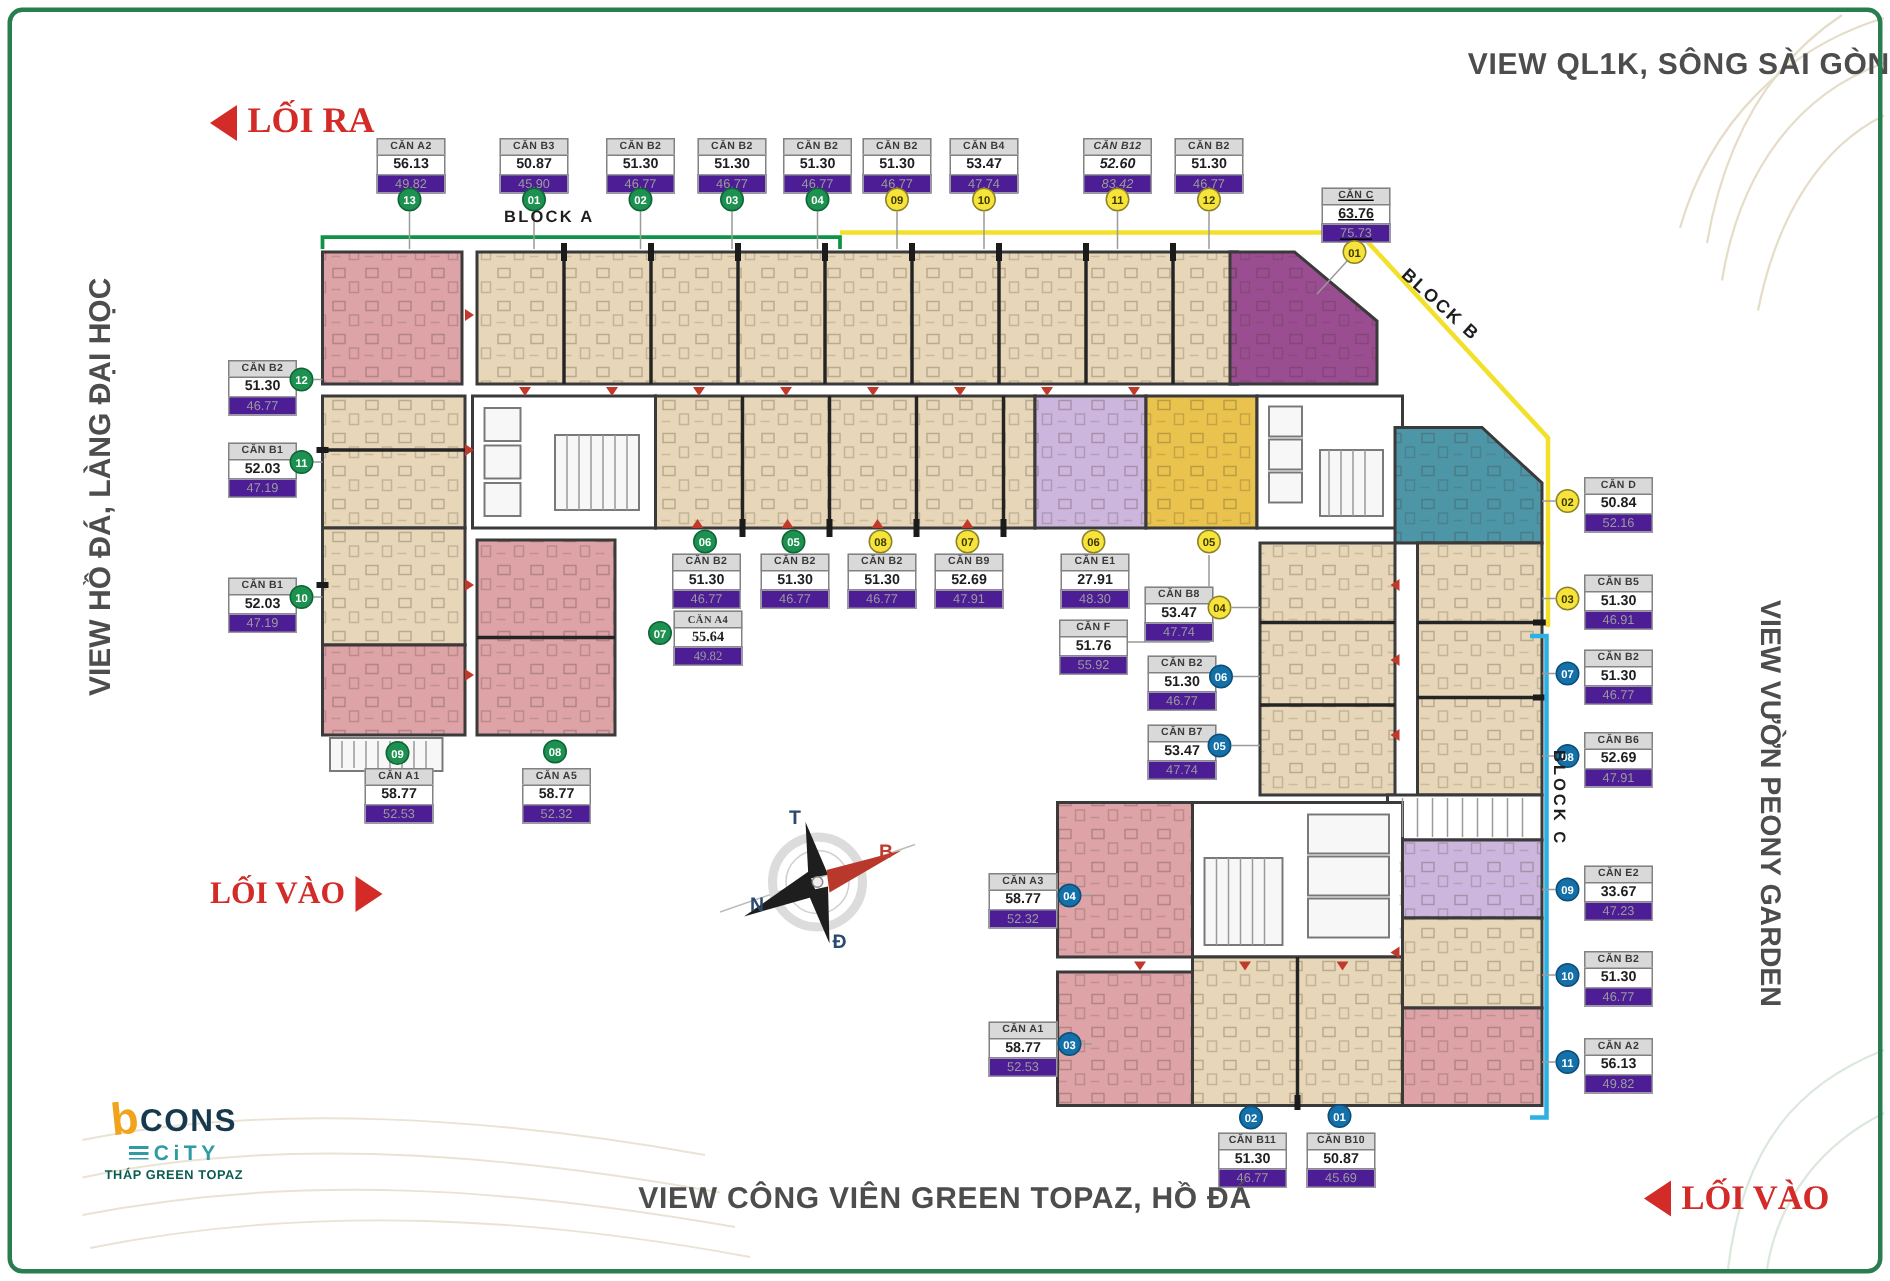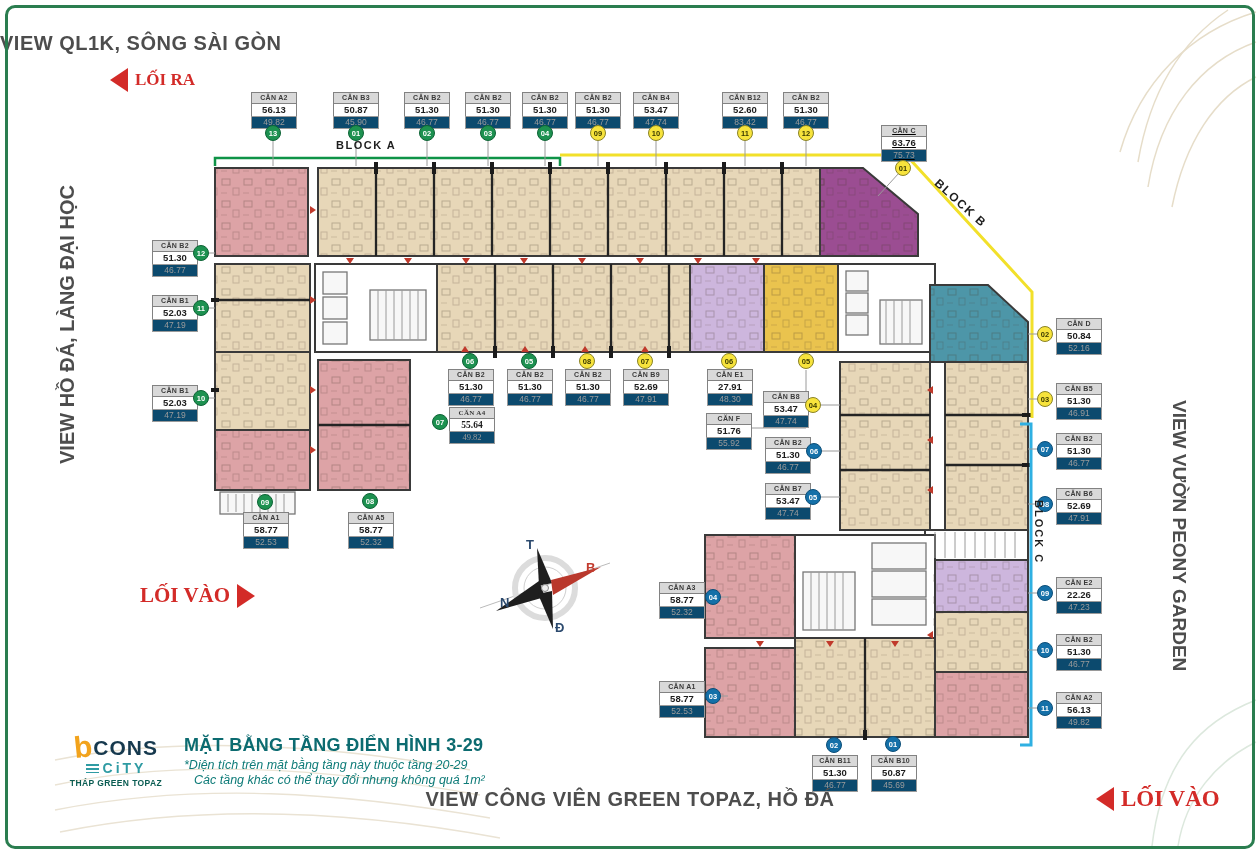--- a/index.html
+++ b/index.html
@@ -3,49 +3,49 @@
 <meta charset="utf-8">
 <style>
   html,body{margin:0;padding:0;background:#fff;}
   #stage{position:relative;width:1260px;height:854px;background:#ffffff;overflow:hidden;
          font-family:"Liberation Sans",sans-serif;}
   .frame{position:absolute;left:5px;top:5px;right:5px;bottom:5px;border:3px solid #2a7d4f;
          border-radius:10px;pointer-events:none;z-index:6;}
   svg.plan{position:absolute;left:0;top:0;z-index:1;}
   
   .title-h{position:absolute;font-weight:bold;color:#4d4d4d;font-size:20px;letter-spacing:.5px;z-index:5;white-space:nowrap;}
-  .title-top{left:0;right:0;top:32px;text-align:left;}
+  .title-top{left:0;right:0;top:32px;text-align:right;}
   .title-bottom{left:0;right:0;top:788px;text-align:center;}
   .vtext{position:absolute;font-weight:bold;color:#4d4d4d;z-index:5;writing-mode:vertical-rl;
          display:flex;align-items:center;justify-content:center;white-space:nowrap;}
   .vleft{left:56px;top:150px;height:350px;font-size:20px;transform:rotate(180deg);}
   .vright{left:1168px;top:398px;height:275px;font-size:19px;}
   
   .gate{position:absolute;display:flex;align-items:center;gap:7px;z-index:5;
         font-family:"Liberation Serif",serif;font-weight:bold;color:#d32b28;}
   .gate .txt{white-space:nowrap;}
   .arr{width:0;height:0;border-style:solid;}
   .arr-left{border-width:12px 18px 12px 0;border-color:transparent #d32b28 transparent transparent;}
   .arr-right{border-width:12px 0 12px 18px;border-color:transparent transparent transparent #d32b28;}
-  .g-exit{left:110px;top:68px;font-size:17px;}
+  .g-exit{left:140px;top:68px;font-size:24px;}
   .g-in-left{left:140px;top:583px;font-size:21px;}
   .g-in-br{left:1096px;top:786px;font-size:23px;}
   
   .blocklabel{position:absolute;font-weight:bold;color:#1e1e1e;z-index:5;letter-spacing:1.5px;}
   .blk-a{left:336px;top:139px;font-size:11px;}
   .blk-b{left:928px;top:196px;font-size:12px;transform:rotate(42deg);}
   .blk-c{left:1033px;top:500px;font-size:11px;writing-mode:vertical-rl;letter-spacing:2px;}
   
   #unit-layer{position:absolute;left:0;top:0;width:1260px;height:854px;z-index:3;}
   .ulabel{position:absolute;width:46px;text-align:center;z-index:3;}
   .u-name{background:#d9d9d9;border:1px solid #828282;font-size:7px;font-weight:bold;
           color:#3a3a3a;letter-spacing:.3px;line-height:10px;}
   .u-a1{background:#fff;border:1px solid #828282;margin-top:-1px;font-size:9.5px;font-weight:bold;
         color:#1d1d1d;line-height:12px;}
-  .u-a2{background:#0c4a6e;border:1px solid #9a9a9a;margin-top:-1px;font-size:8.5px;
+  .u-a2{background:#4c1d95;border:1px solid #9a9a9a;margin-top:-1px;font-size:8.5px;
         color:#9b9b9b;line-height:11px;}
   .ubadge{position:absolute;width:16px;height:16px;border-radius:50%;font-size:7.5px;font-weight:bold;
           display:flex;align-items:center;justify-content:center;z-index:4;box-sizing:border-box;}
   .bc-green{background:#1d9150;border:1.5px solid #0e6436;color:#fff;}
   .bc-yellow{background:#f7e33c;border:1.5px solid #8a8326;color:#3a3a00;}
   .bc-blue{background:#1470a8;border:1.5px solid #0c4e78;color:#fff;}
   
   .cmp{position:absolute;font-weight:bold;font-size:13px;color:#2c4a6e;z-index:5;}
   .cmp-b{color:#c23b2e;}
   
@@ -293,21 +293,21 @@
         <div class="u-a1">51.30</div>
         <div class="u-a2">46.77</div>
       </div>
       <div class="ubadge bc-yellow" style="left: 590px; top: 125px;">09</div>
       <div class="ulabel" style="left: 633px; top: 92px;">
         <div class="u-name">CĂN B4</div>
         <div class="u-a1">53.47</div>
         <div class="u-a2">47.74</div>
       </div>
       <div class="ubadge bc-yellow" style="left: 648px; top: 125px;">10</div>
-      <div class="ulabel" style="left: 722px; top: 92px;">
+      <div class="ulabel" style="left: 722px; top: 92px; font-style: italic;">
         <div class="u-name">CĂN B12</div>
         <div class="u-a1">52.60</div>
         <div class="u-a2">83.42</div>
       </div>
       <div class="ubadge bc-yellow" style="left: 737px; top: 125px;">11</div>
       <div class="ulabel" style="left: 783px; top: 92px;">
         <div class="u-name">CĂN B2</div>
         <div class="u-a1">51.30</div>
         <div class="u-a2">46.77</div>
       </div>
@@ -451,21 +451,21 @@
       </div>
       <div class="ubadge bc-blue" style="left: 1037px; top: 441px;">07</div>
       <div class="ulabel" style="left: 1056px; top: 488px;">
         <div class="u-name">CĂN B6</div>
         <div class="u-a1">52.69</div>
         <div class="u-a2">47.91</div>
       </div>
       <div class="ubadge bc-blue" style="left: 1037px; top: 496px;">08</div>
       <div class="ulabel" style="left: 1056px; top: 577px;">
         <div class="u-name">CĂN E2</div>
-        <div class="u-a1">22.26</div>
+        <div class="u-a1">33.67</div>
         <div class="u-a2">47.23</div>
       </div>
       <div class="ubadge bc-blue" style="left: 1037px; top: 585px;">09</div>
       <div class="ulabel" style="left: 1056px; top: 634px;">
         <div class="u-name">CĂN B2</div>
         <div class="u-a1">51.30</div>
         <div class="u-a2">46.77</div>
       </div>
       <div class="ubadge bc-blue" style="left: 1037px; top: 642px;">10</div>
       <div class="ulabel" style="left: 1056px; top: 692px;">
@@ -508,21 +508,16 @@
       <div class="logo-row1">
         <span class="logo-b">b</span>
         <span class="logo-cons">CONS</span>
       </div>
       <div class="logo-row2">
         <span class="logo-bars"></span>
         <span class="logo-city">CiTY</span>
       </div>
       <div class="logo-tower">THÁP GREEN TOPAZ</div>
     </div>
-    <div>
-      <div class="lg-title">MẶT BẰNG TẦNG ĐIỂN HÌNH 3-29</div>
-      <div class="lg-note">*Diện tích trên mặt bằng tầng này thuộc tầng 20-29</div>
-      <div class="lg-note" style="margin-top:0;padding-left:10px;">Các tầng khác có thể thay đổi nhưng không quá 1m²</div>
-    </div>
   </div>
 
   <div class="frame"></div>
 </div>
 
 </body></html>

